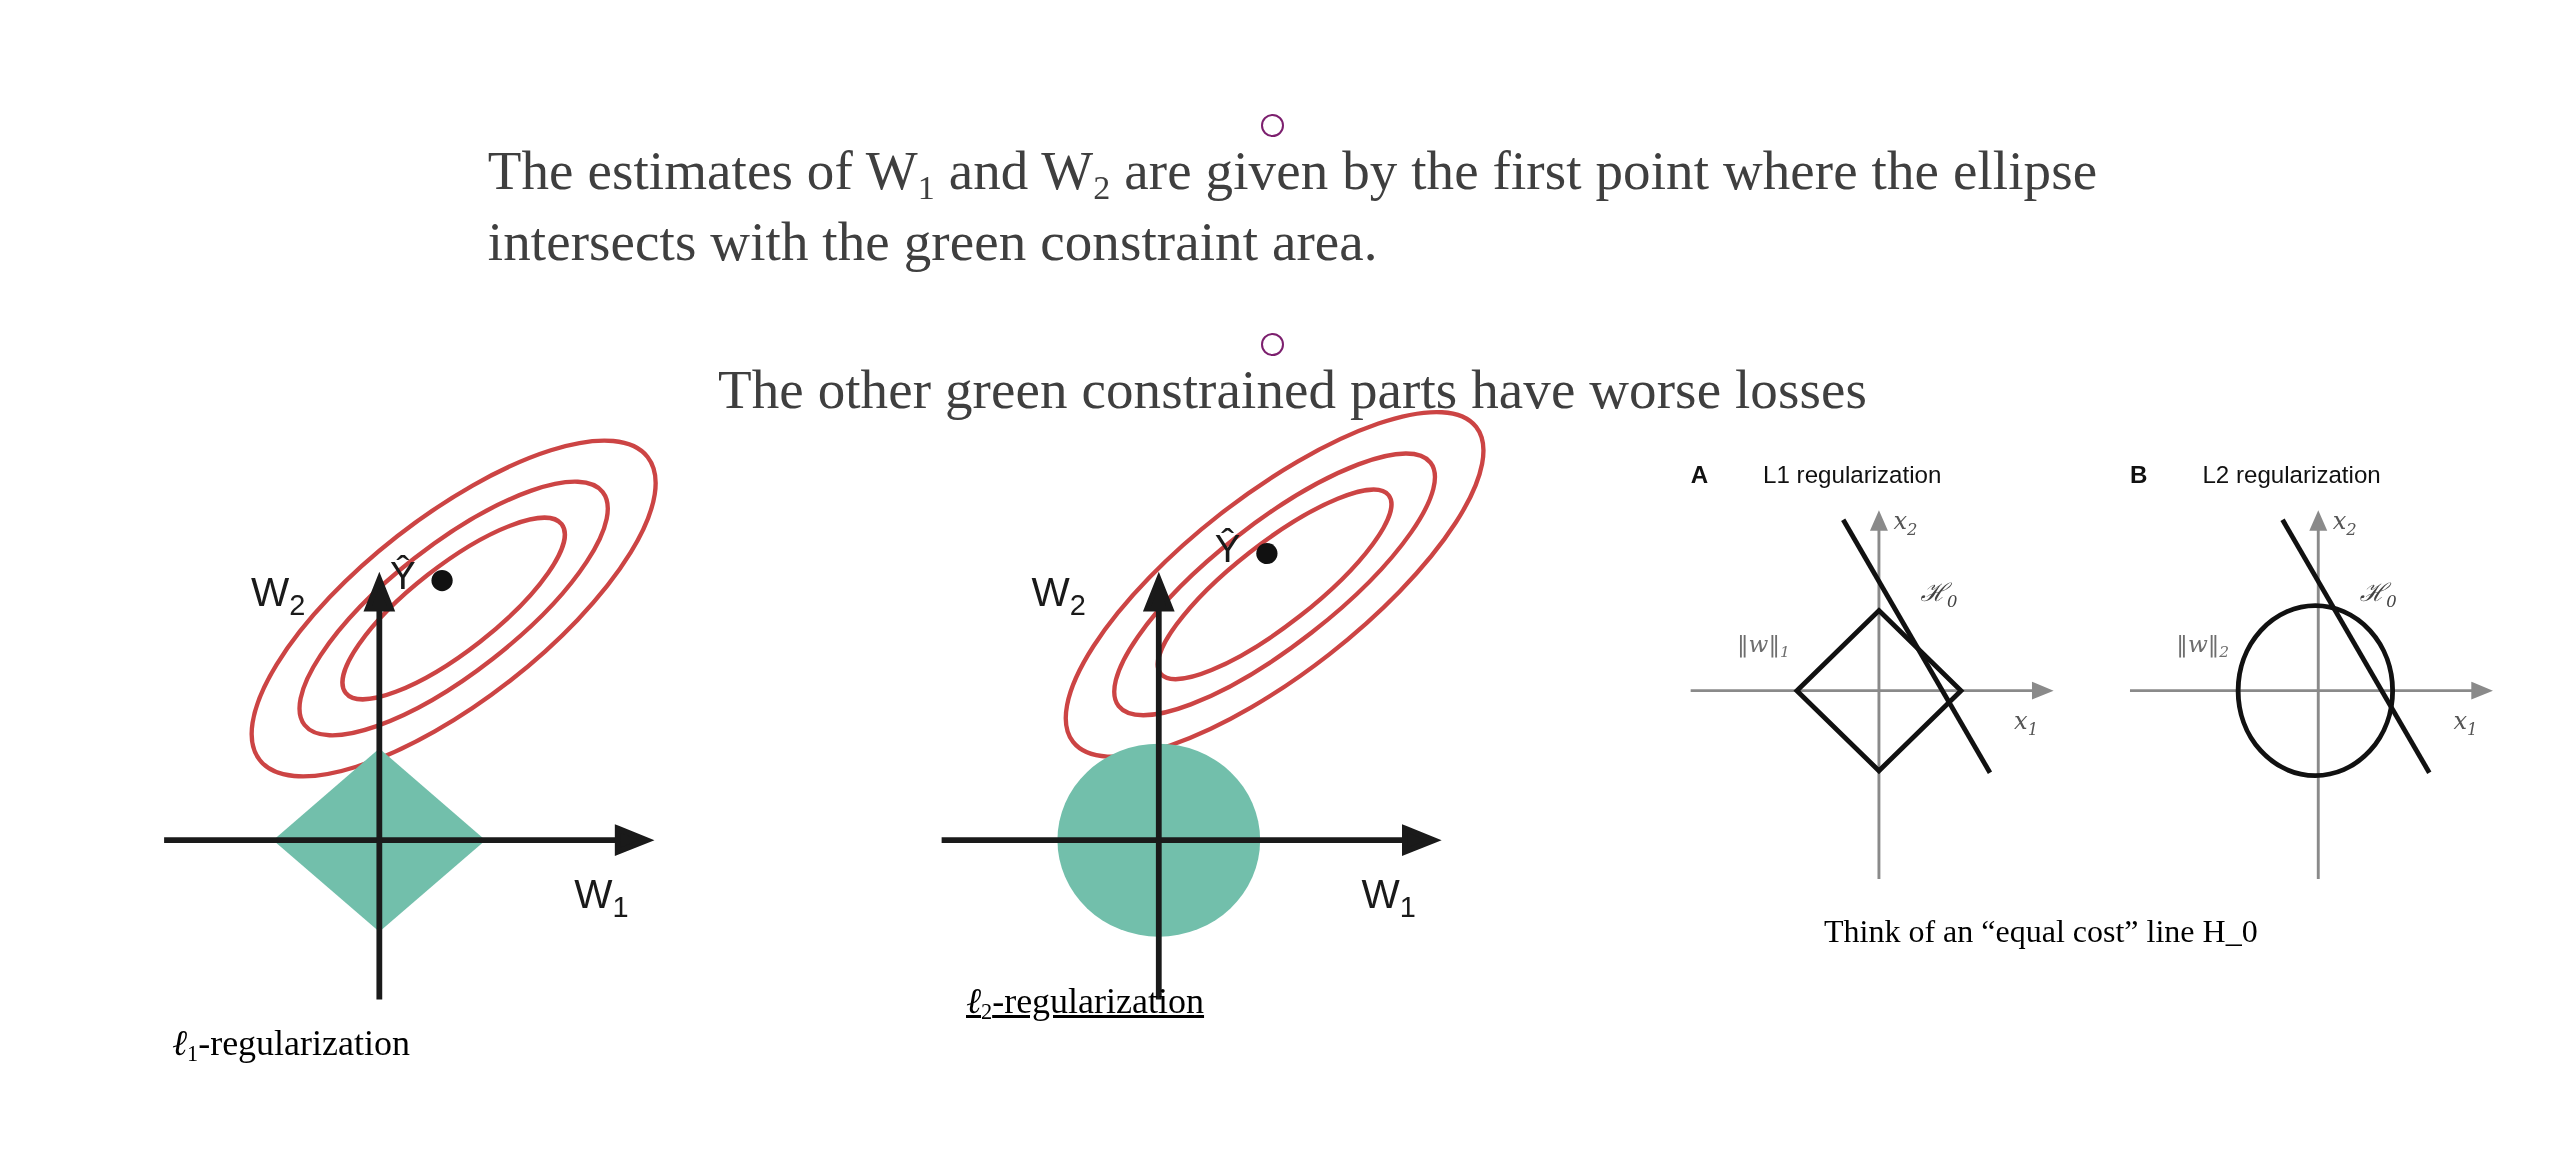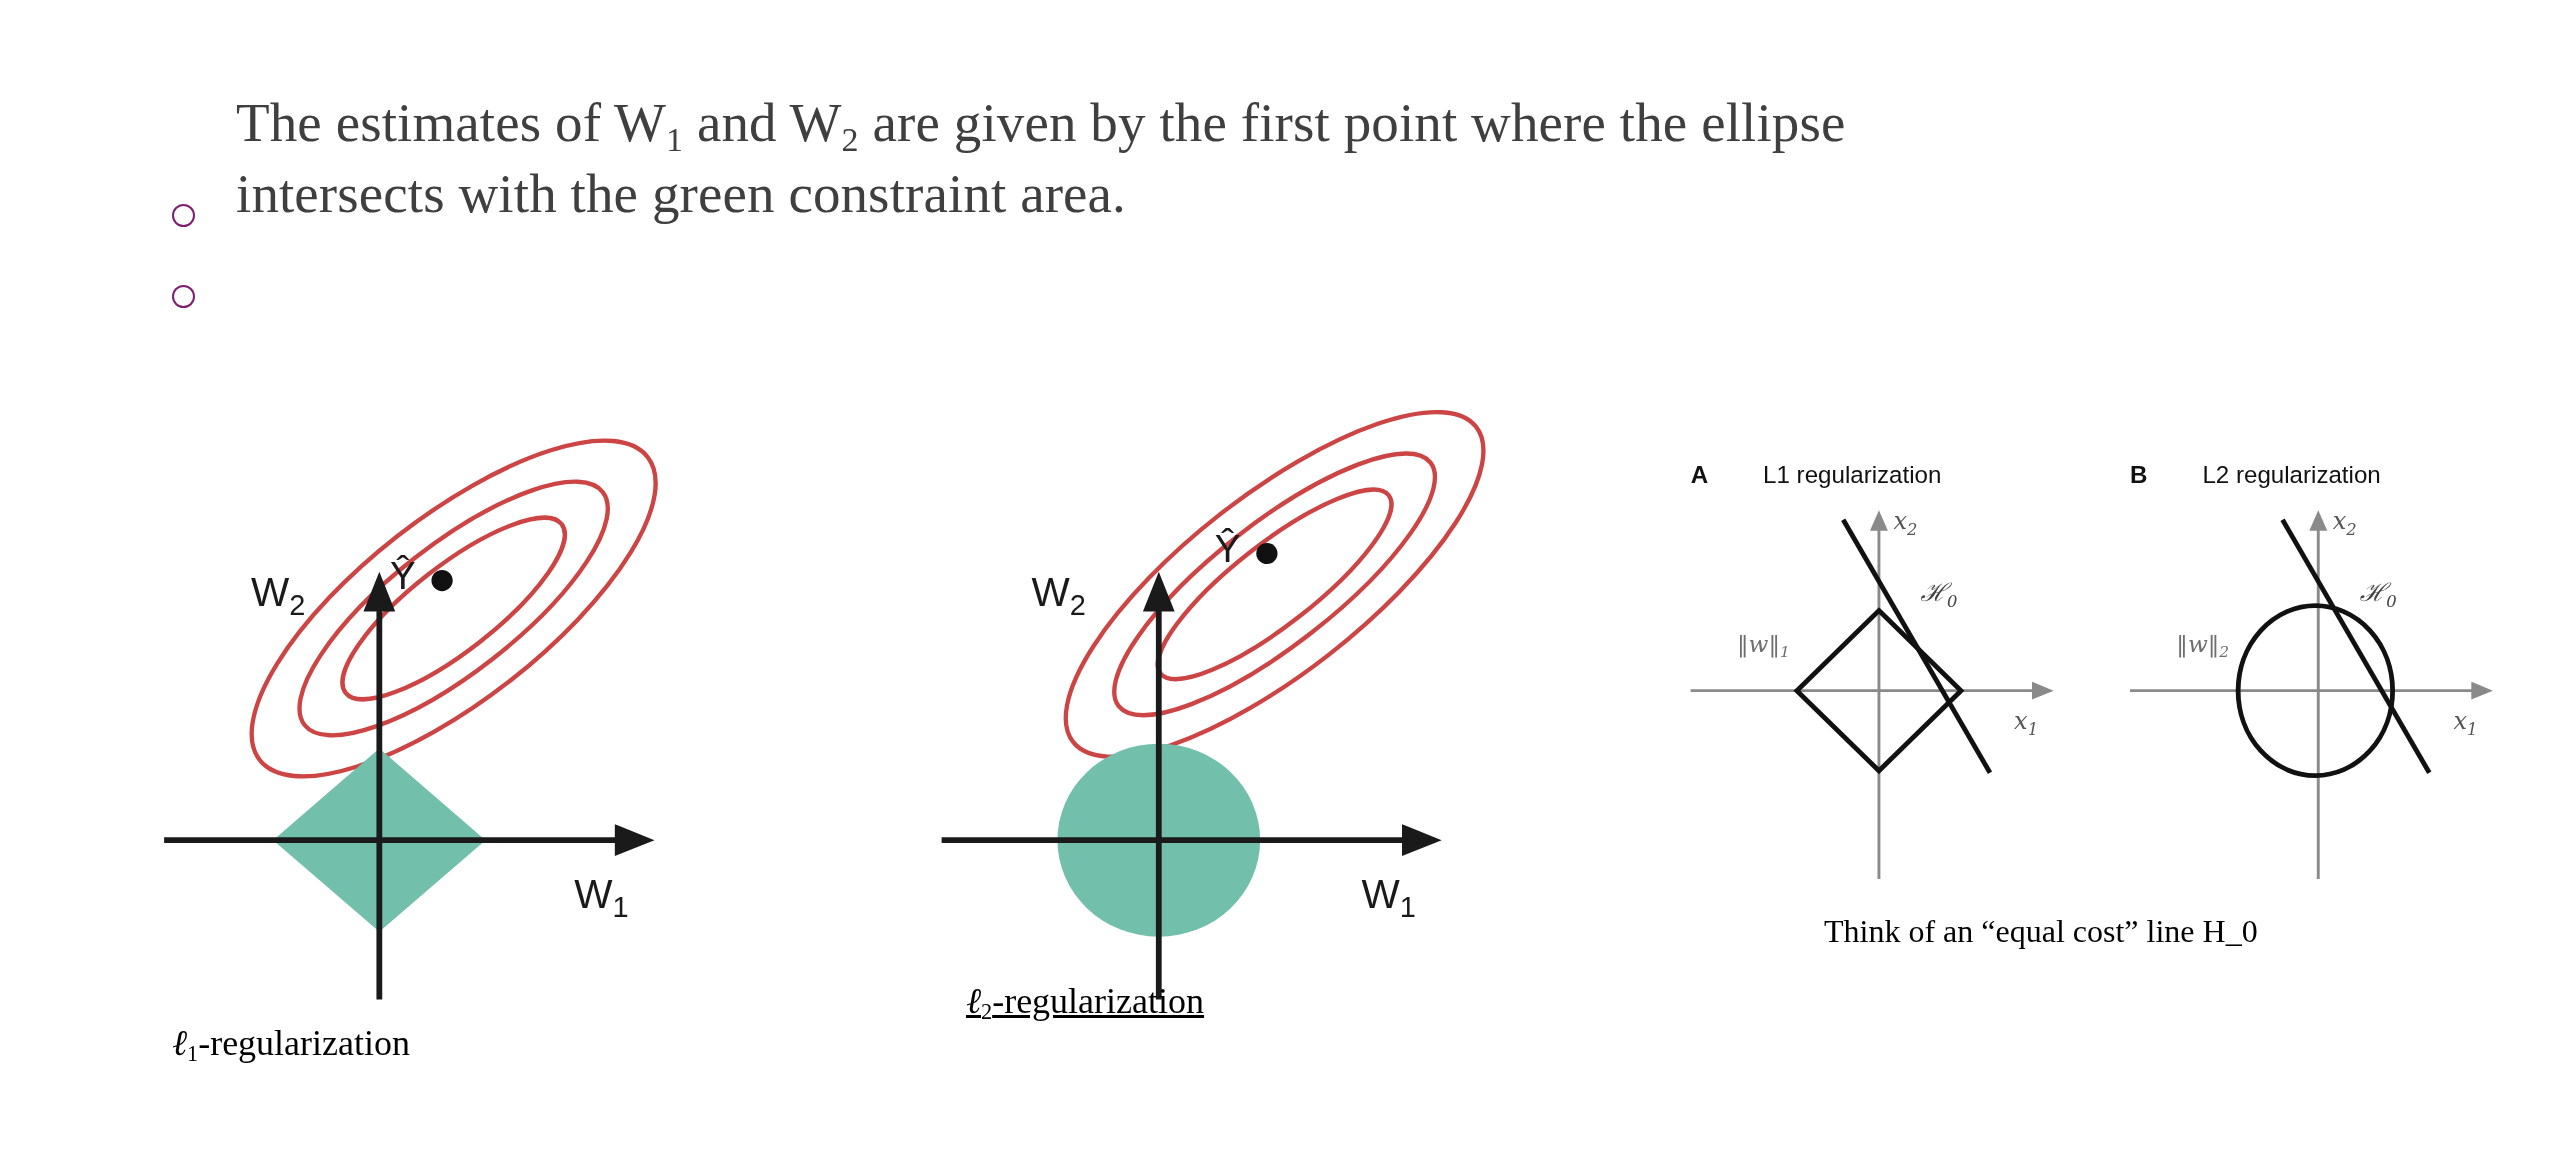--- a/index.html
+++ b/index.html
@@ -18,22 +18,23 @@
 
   
   .bullets {
     position: absolute;
     left: 172px;
     top: 89px;
     width: 2241px;
   }
   .bullet-row {
     display: flex;
-    align-items: flex-end;
+    align-items: center;
     margin-bottom: 33px;
+    flex-direction: column;
   }
   .bullet-marker {
     flex: 0 0 auto;
     width: 23px;
     height: 23px;
     border: 2.9px solid #7c1f6e;
     border-radius: 50%;
     margin-top: 25px;
     margin-right: 41px;
     box-sizing: border-box;
@@ -92,20 +93,23 @@
     <span class="bullet-marker"></span>
     <div class="bullet-text">
       <span>The estimates of W</span><sub>1</sub><span> and W</span><sub>2</sub><span> are given by the first point where the ellipse</span>
       <br>
       <span>intersects with the green constraint area.</span>
     </div>
   </div>
 
   <div class="bullet-row">
     <span class="bullet-marker"></span>
+    <div class="bullet-text">
+      <span>The other green constrained parts have worse losses</span>
+    </div>
   </div>
 
 </div>
 
 <div class="figures">
 
   <div class="fig fig-left">
     <svg width="618" height="637" viewBox="0 0 640 660">
 
       <g transform="translate(330,215) rotate(-38)" fill="none" stroke="#cc4444" stroke-width="4.5">

